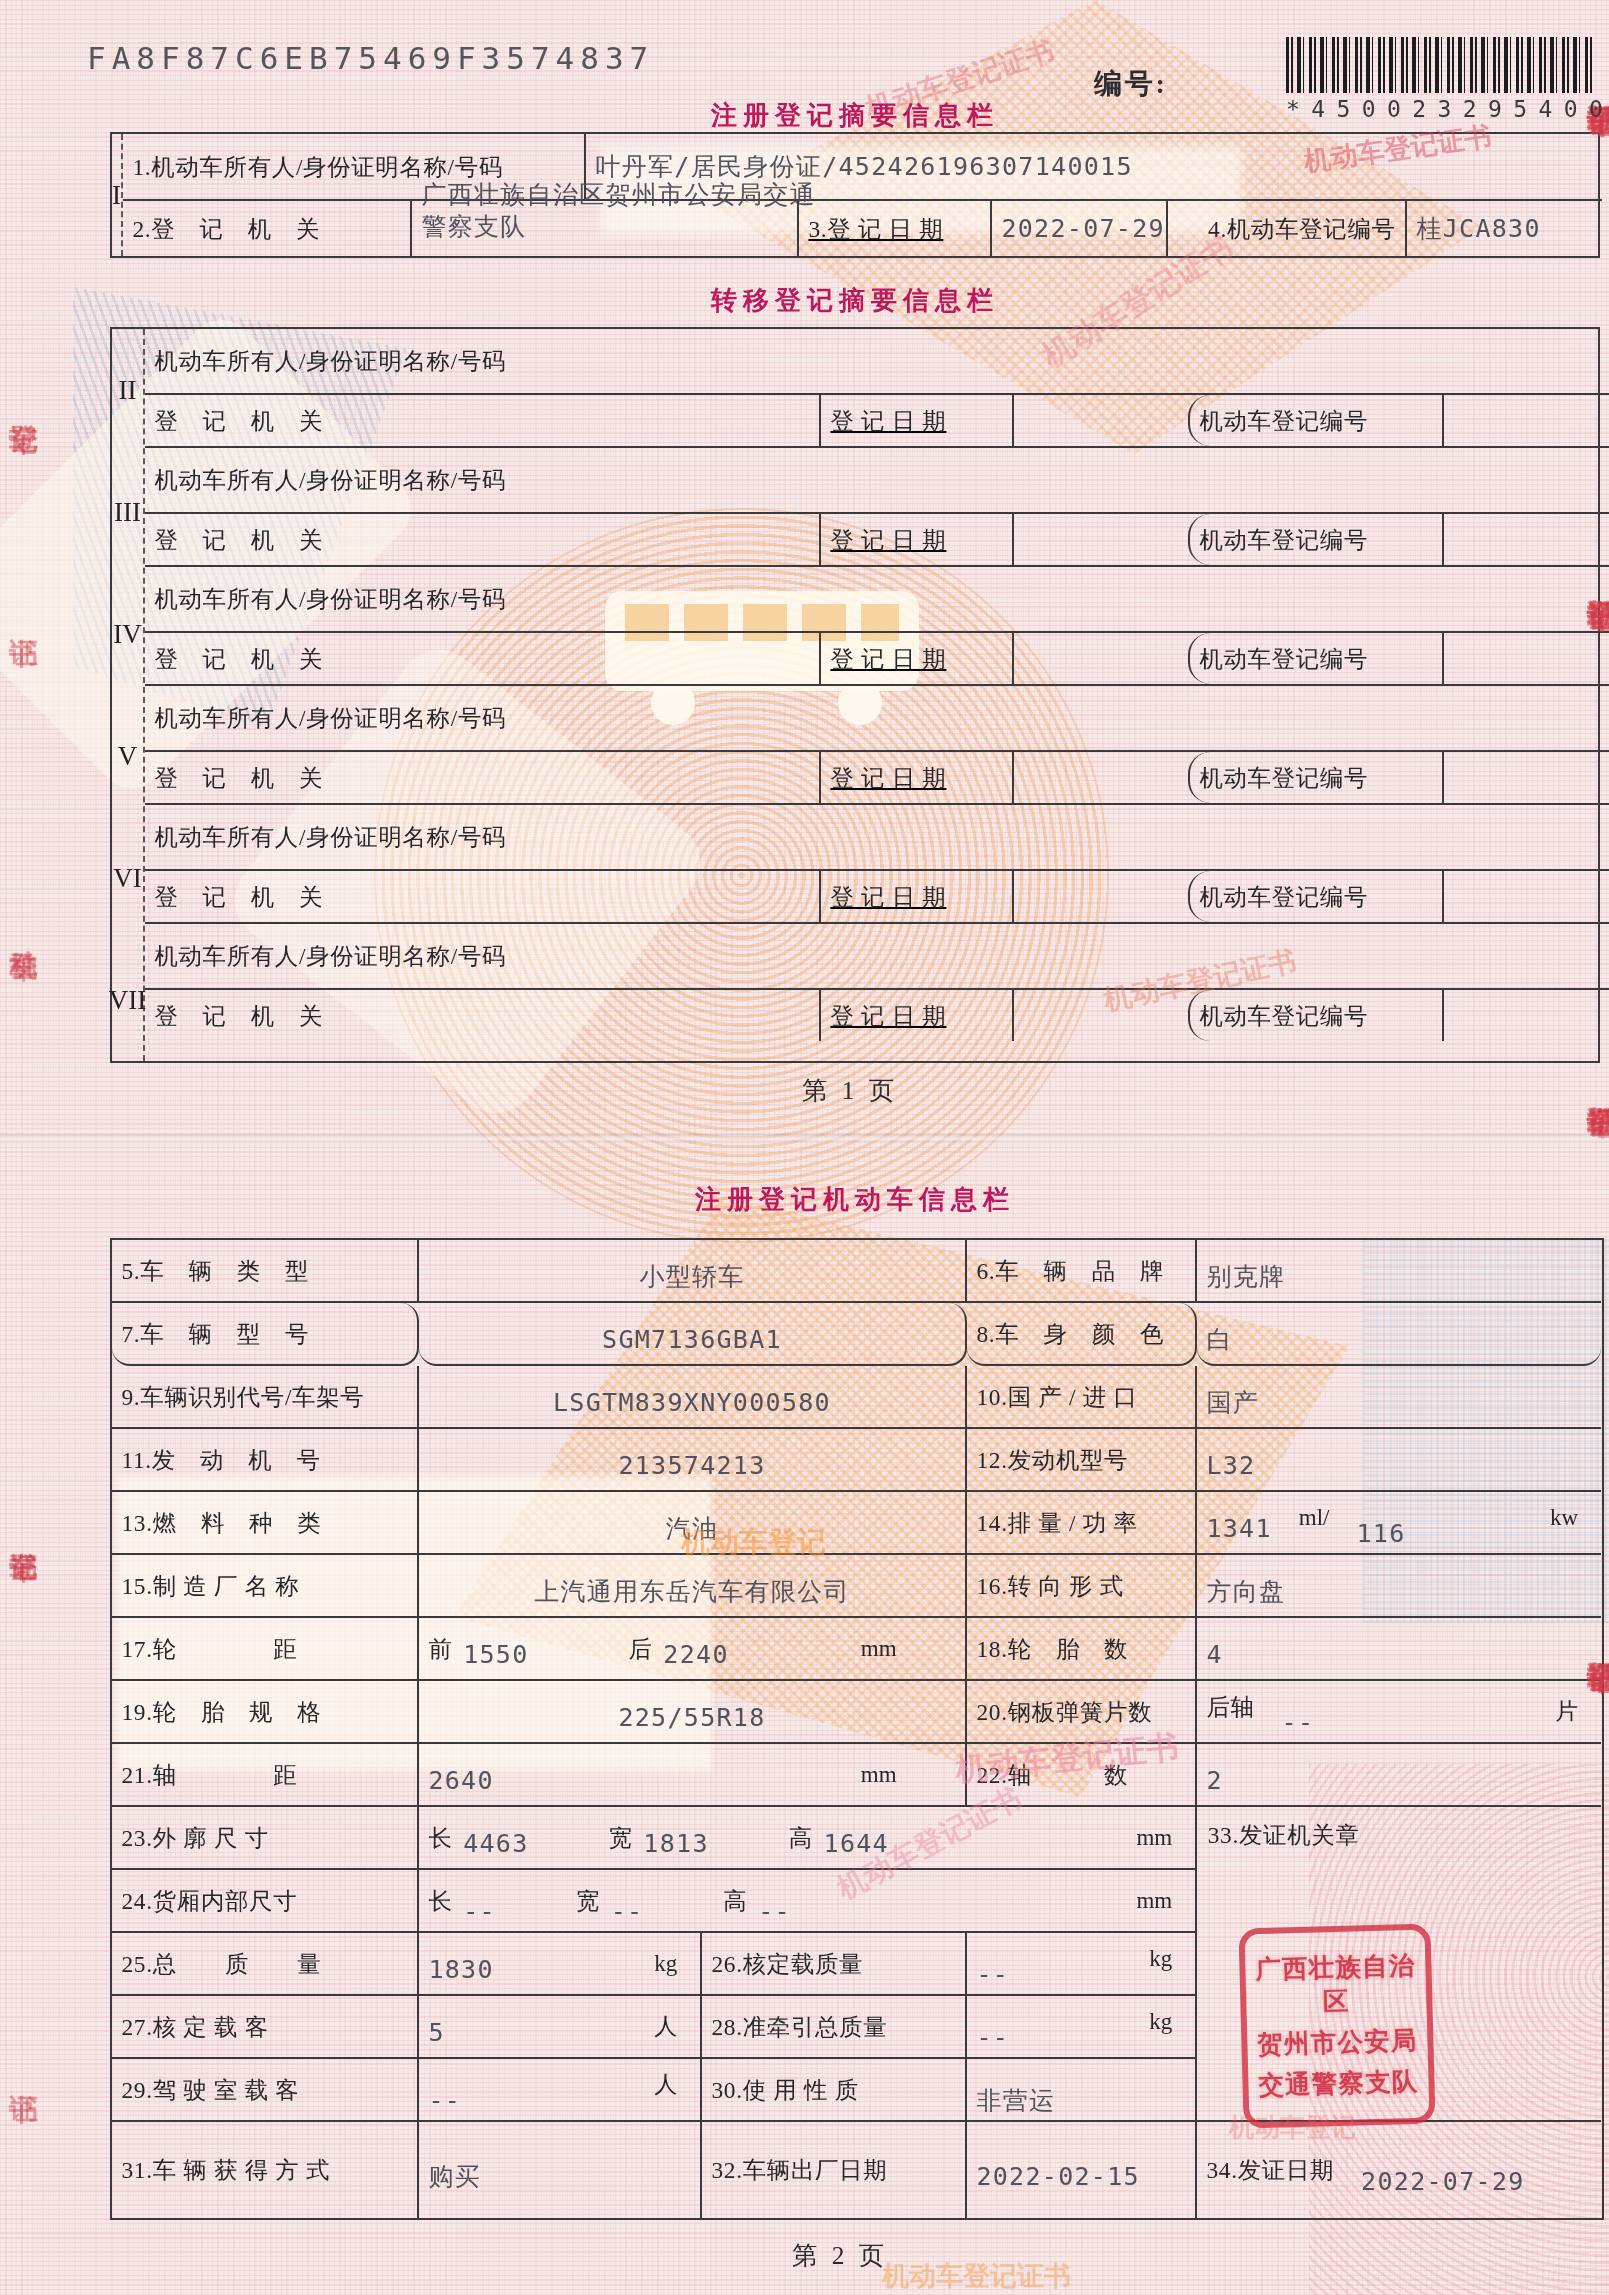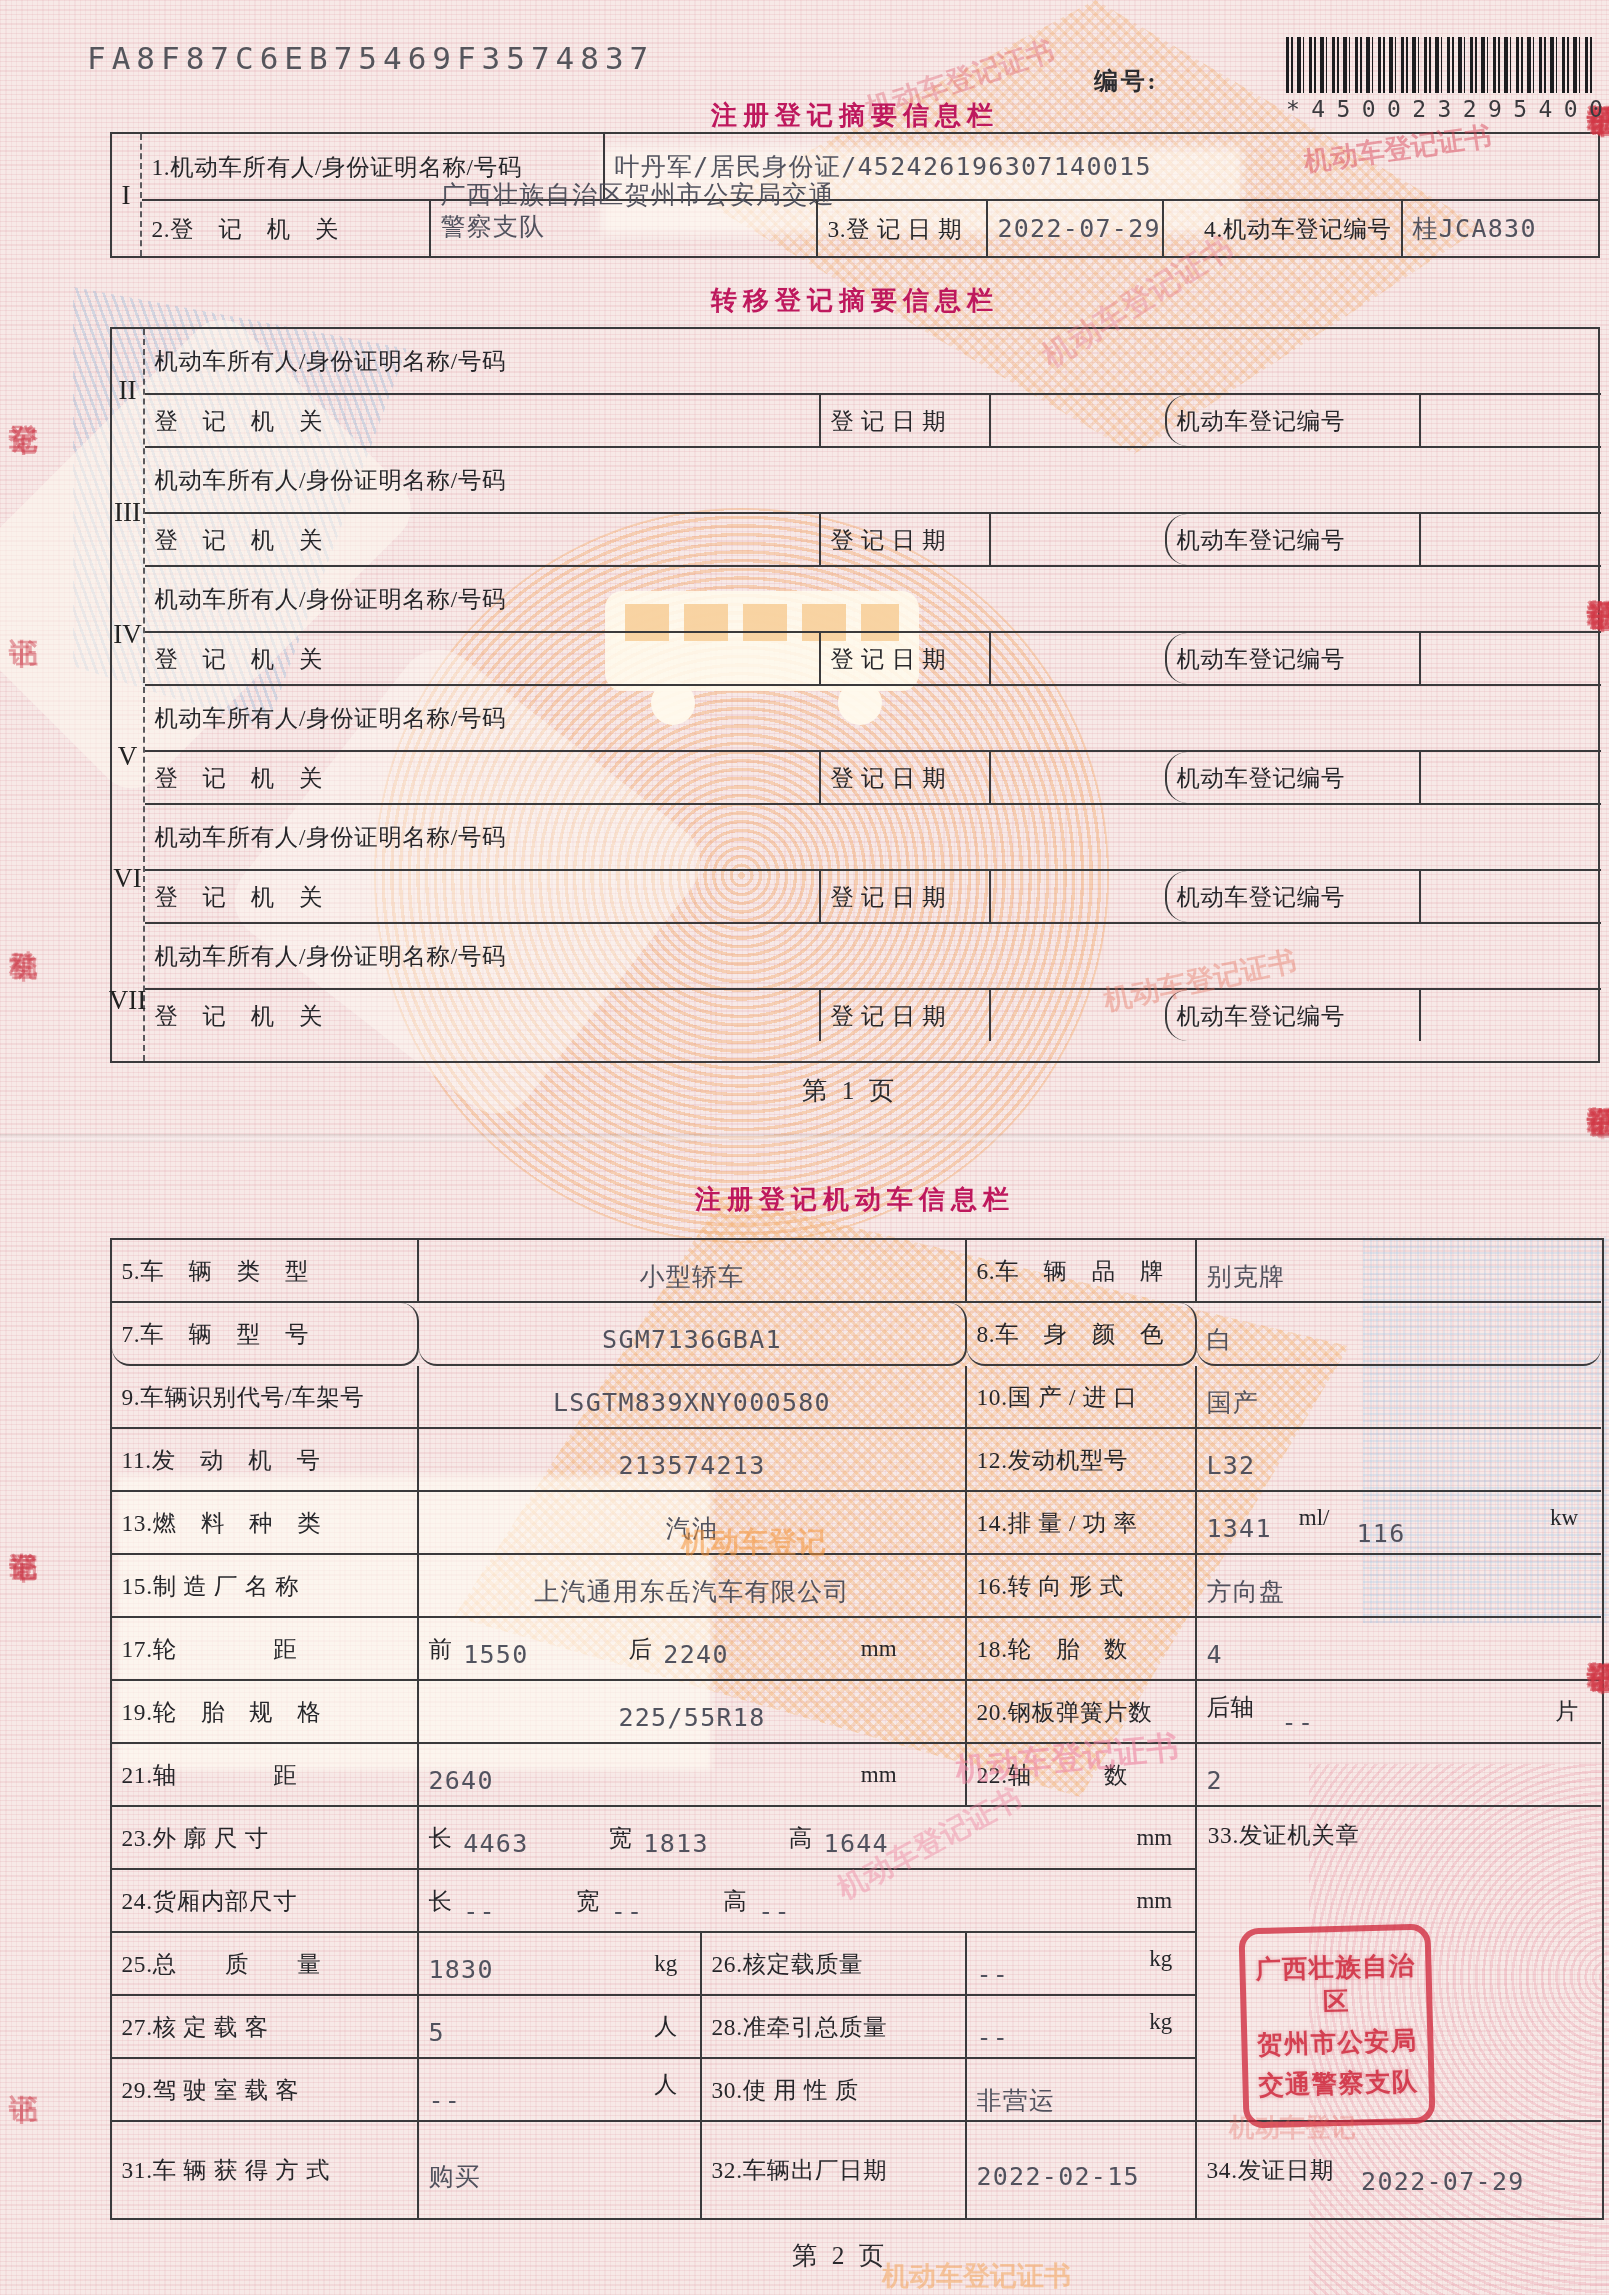--- a/index.html
+++ b/index.html
@@ -38,21 +38,21 @@
     background:repeating-linear-gradient(90deg,rgba(247,205,150,.85) 0 44px,rgba(255,250,237,0) 44px 59px);}
   .wheel{width:44px;height:44px;border-radius:50%;background:rgba(255,250,237,.95);top:681px;}
   .wheel.w1{left:651px;} .wheel.w2{left:838px;}
   
   .wm{position:absolute;z-index:1;font-weight:700;white-space:nowrap;pointer-events:none;}
   .wm.vert{writing-mode:vertical-rl;}
   
   .ct{position:absolute;z-index:2;}
   .serial{left:87px;top:40px;font-family:"DejaVu Sans Mono","Liberation Mono",monospace;
     font-size:31px;letter-spacing:6px;color:#55555c;}
-  .bc-label{left:1094px;top:65px;font-size:24px;font-weight:700;color:#2c2c30;letter-spacing:2.7px;}
+  .bc-label{left:1094px;top:65px;font-size:28px;font-weight:700;color:#2c2c30;letter-spacing:2.7px;}
   .barcode{left:1286px;top:37px;width:309px;height:56px;
     background:repeating-linear-gradient(90deg,#1d1d20 0 3.3px,transparent 3.3px 5.3px,#1d1d20 5.3px 6.7px,transparent 6.7px 10.7px,#1d1d20 10.7px 14.7px,transparent 14.7px 16.7px,#1d1d20 16.7px 18px,transparent 18px 23px);}
   .bc-digits{left:1286px;top:96px;width:309px;text-align:center;
     font-family:"DejaVu Sans Mono","Liberation Mono",monospace;font-size:23px;letter-spacing:11.4px;color:#3a3a3e;}
   .title{font-size:26px;font-weight:700;letter-spacing:6px;color:#be185d;transform:translateX(-50%);white-space:nowrap;}
   .title1{left:855px;top:98px;} .title2{left:855px;top:283px;} .title3{left:855px;top:1182px;}
   .footer{transform:translateX(-50%);font-size:25.4px;color:#2a2a2e;letter-spacing:4px;white-space:nowrap;}
   .footer1{left:850px;top:1074px;} .footer2{left:840px;top:2239px;}
   .seam{left:0;top:1134px;width:1609px;height:8px;z-index:1;position:absolute;
     background:linear-gradient(180deg,rgba(120,90,90,.22),rgba(255,255,255,.5) 55%,rgba(120,90,90,.12));}
@@ -68,21 +68,21 @@
   .tbody{flex:1;display:flex;flex-direction:column;}
   .tr{display:flex;box-sizing:border-box;}
   .tr+.tr{border-top:2px solid #3a3a3c;}
   .c{display:flex;align-items:center;padding:0 9.4px;box-sizing:border-box;position:relative;overflow:visible;}
   .c+.c{border-left:2px solid #3a3a3c;}
   .grow{flex:1;}
   
   .t1{left:110px;top:132px;width:1490px;}
   .t1 .rail{justify-content:center;}
   .tr1{height:65px;} .tr2{height:57px;}
-  .w690{width:461px;} .w430{width:287px;} .w579{width:387px;} .w255{width:170px;}
+  .w690{width:461px;} .w430{width:287px;} .w579{width:387px;} .w255{width:193px;text-decoration:underline;}
   .w263{width:176px;} .w358{width:239px;justify-content:flex-end;} .w295{width:197px;}
   .auth-lines{position:relative;top:-17.4px;line-height:32px;}
   
   .t2{left:110px;top:327px;width:1490px;}
   .t2 .rail span{height:122px;display:flex;align-items:center;justify-content:center;}
   .sec+.sec{border-top:2px solid #3a3a3c;}
   .trA{height:64px;} .trB{height:53px;}
   .w1009{width:674px;} .w380{width:254px;border-radius:22px;} .w273{width:182px;}
   
   .t3{position:absolute;left:110px;top:1238px;width:1490px;border:2.7px solid #3a3a3c;display:grid;

